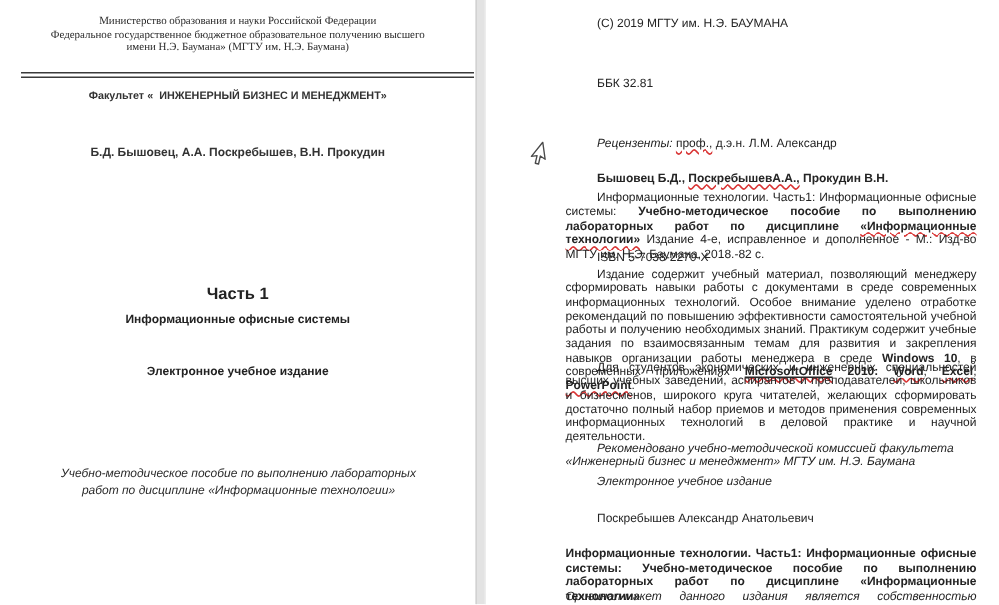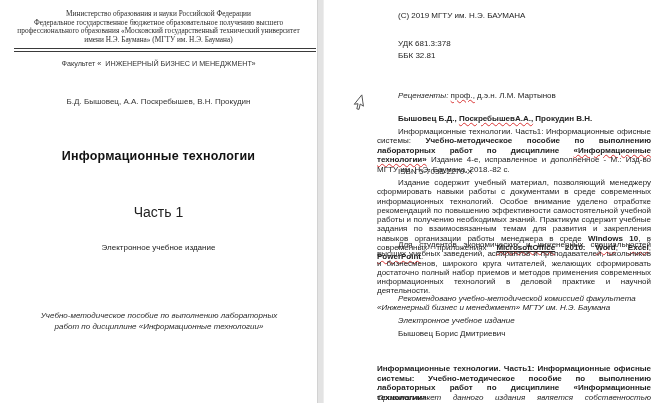--- a/index.html
+++ b/index.html
@@ -8,30 +8,30 @@
   .canvas { position:relative; width:666px; height:403px; overflow:hidden; background:#fff; color:#222; }
 
   .page { position:absolute; top:0; height:337px; background:#fff; }
   .page-left { left:0; width:317px; text-align:center; }
   .page-right { left:325px; width:341px; }
 
   .page-gap { position:absolute; left:317px; top:0; width:7px; height:403px;
               background:#e3e3e3; border-left:1px solid #d2d2d2; border-right:1px solid #ededed; }
 
   .pre { white-space:pre; }
-  .cline { position:absolute; left:0; width:100%; }
+  .cline { position:absolute; left:0; width:100%;font-weight:bold; }
 
   .ministry { position:absolute; top:10px; left:0; width:100%;
               font-family:"Liberation Serif", serif; font-size:7.3px; line-height:8.7px; color:#2a2a2a; }
   .rule-double { position:absolute; top:48px; left:14px; width:302px; height:4px;
                  border-top:1.4px solid #3a3a3a; border-bottom:1px solid #3a3a3a; }
   .faculty   { top:59px;  font-size:7.2px; color:#333; }
   .authorsln { top:97px;  font-size:8px;   color:#333; }
   .maintitle { top:149px; font-size:12.5px; font-weight:bold; color:#111; letter-spacing:.2px; }
-  .partln    { top:204px; font-size:14px;text-align:center; }
+  .partln    { top:190px; font-size:11px;text-align:center; }
   .subtln    { top:208px; font-size:8px; }
   .edln      { top:243px; font-size:8px; }
   .descr { position:absolute; top:310px; left:33px; width:252px; font-size:8px; font-style:italic;
            line-height:11px; text-align:center; color:#2b2b2b; }
 
   .rp-block { position:absolute; left:52px; right:15px; font-size:8px; line-height:9.3px; color:#242424; }
   .ind  { padding-left:21px; }
   .ti   { text-indent:21px; }
   .just { text-align:justify; }
   .lh94 { line-height:9.4px; }
@@ -46,56 +46,54 @@
 </style>
 </head>
 <body>
 
 <div class="canvas">
 
   <div class="page page-left">
     <div class="ministry">
       <div class="pre">Министерство образования и науки Российской Федерации</div>
       <div class="pre">Федеральное государственное бюджетное образовательное получению высшего</div>
-      <div class="pre">профессионального образования «Московский государственный технический университет</div>
       <div class="pre">имени Н.Э. Баумана» (МГТУ им. Н.Э. Баумана)</div>
     </div>
     <div class="rule-double"></div>
     <div class="cline faculty pre">Факультет «  ИНЖЕНЕРНЫЙ БИЗНЕС И МЕНЕДЖМЕНТ»</div>
     <div class="cline authorsln pre">Б.Д. Бышовец, А.А. Поскребышев, В.Н. Прокудин</div>
-    <div class="cline maintitle pre">Информационные технологии</div>
     <div class="cline partln pre">Часть 1</div>
+    <div class="cline subtln pre">Информационные офисные системы</div>
     <div class="cline edln pre">Электронное учебное издание</div>
     <div class="descr">Учебно-методическое пособие по выполнению лабораторных работ по дисциплине «Информационные технологии»</div>
   </div>
 
   <div class="page-gap"></div>
 
   <div class="page page-right">
 
     <div class="rp-block ind" style="top:11px">(С) 2019 МГТУ им. Н.Э. БАУМАНА</div>
-    <div class="rp-block ind" style="top:39px">УДК 681.3:378</div>
     <div class="rp-block ind" style="top:51px">ББК 32.81</div>
 
-    <div class="rp-block ind" style="top:91px"><span class="i">Рецензенты: </span><span class="sq">проф.,</span><span> д.э.н. Л.М. Мартынов</span></div>
+    <div class="rp-block ind" style="top:91px"><span class="i">Рецензенты: </span><span class="sq">проф.,</span><span> д.э.н. Л.М. Александр</span></div>
 
     <div class="rp-block ind b" style="top:114px"><span>Бышовец Б.Д., </span><span class="sq">ПоскребышевА.А.,</span><span> Прокудин В.Н.</span></div>
 
     <div class="rp-block just ti lh94" style="top:127px"><span>Информационные технологии. Часть1: Информационные офисные системы: </span><span class="b">Учебно-методическое пособие по выполнению лабораторных работ по дисциплине </span><span class="b sq">«Информационные технологии»</span><span> Издание 4-е, исправленное и дополненное - М.: Изд-во МГТУ им. Н.Э. Баумана, 2018.-82 с.</span></div>
 
     <div class="rp-block ind" style="top:167px">ISBN 5-7038-2270-X</div>
 
     <div class="rp-block just ti" style="top:178px"><span>Издание содержит учебный материал, позволяющий менеджеру сформировать навыки работы с документами в среде современных информационных технологий. Особое внимание уделено отработке рекомендаций по повышению эффективности самостоятельной учебной работы и получению необходимых знаний. Практикум содержит учебные задания по взаимосвязанным темам для развития и закрепления навыков организации работы менеджера в среде </span><span class="b">Windows 10</span><span>, в современных приложениях </span><span class="b ul"><span class="sq">MicrosoftOffice</span></span><span class="b"> 2010: </span><span class="b sq">Word</span><span>, </span><span class="b sq">Excel</span><span>, </span><span class="b sq">PowerPoint</span><span>.</span></div>
 
     <div class="rp-block just ti" style="top:240px">Для студентов экономических и инженерных специальностей высших учебных заведений, аспирантов и преподавателей, школьников и бизнесменов, широкого круга читателей, желающих сформировать достаточно полный набор приемов и методов применения современных информационных технологий в деловой практике и научной деятельности.</div>
 
     <div class="rp-block ti i" style="top:294px">Рекомендовано учебно-методической комиссией факультета «Инженерный бизнес и менеджмент» МГТУ им. Н.Э. Баумана</div>
 
     <div class="rp-block ind i" style="top:316px">Электронное учебное издание</div>
-    <div class="rp-block ind" style="top:329px">Бышовец Борис Дмитриевич</div>
+    <div class="rp-block ind" style="top:341px">Поскребышев Александр Анатольевич</div>
 
     <div class="rp-block just b" style="top:364px; line-height:9.7px">Информационные технологии. Часть1: Информационные офисные системы: Учебно-методическое пособие по выполнению лабораторных работ по дисциплине «Информационные технологии»</div>
 
     <div class="rp-block just i" style="top:393px; line-height:9.2px">Оригинал-макет данного издания является собственностью Издательского центра МГТУ имени Н.Э. Баумана, и его воспроизведение любым способом без</div>
   </div>
 
   <svg class="cursor" viewBox="0 0 13 17">
     <path d="M12,0.5 L12,12 L9.1,9.4 L7.2,14.5 L5.1,13.7 L7.0,8.8 L3.2,8.8 Z" fill="#ffffff" stroke="#4a4a4a" stroke-width="0.9" stroke-linejoin="round"></path>
   </svg>
 

